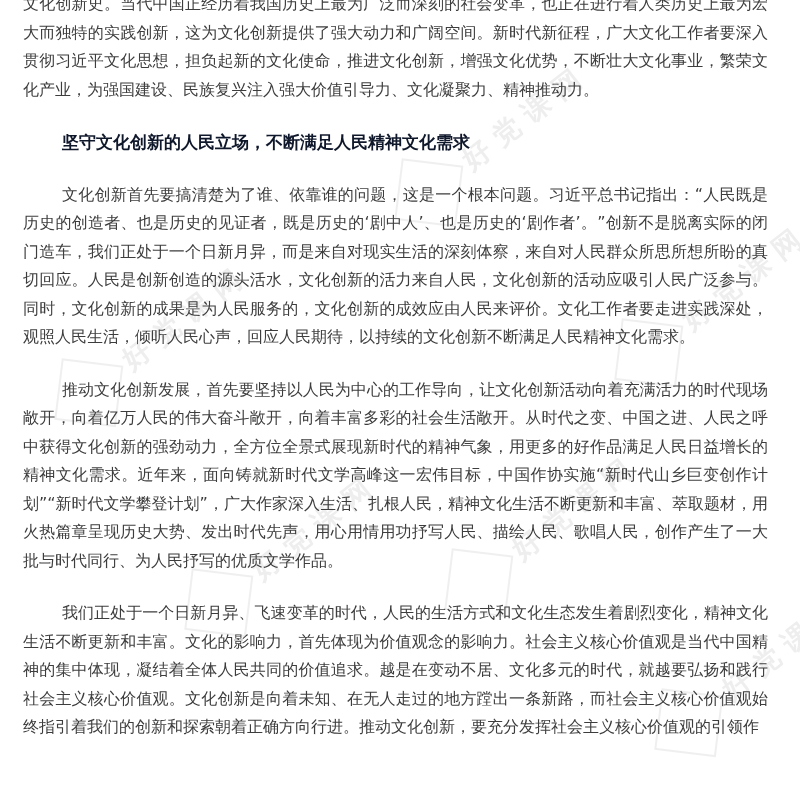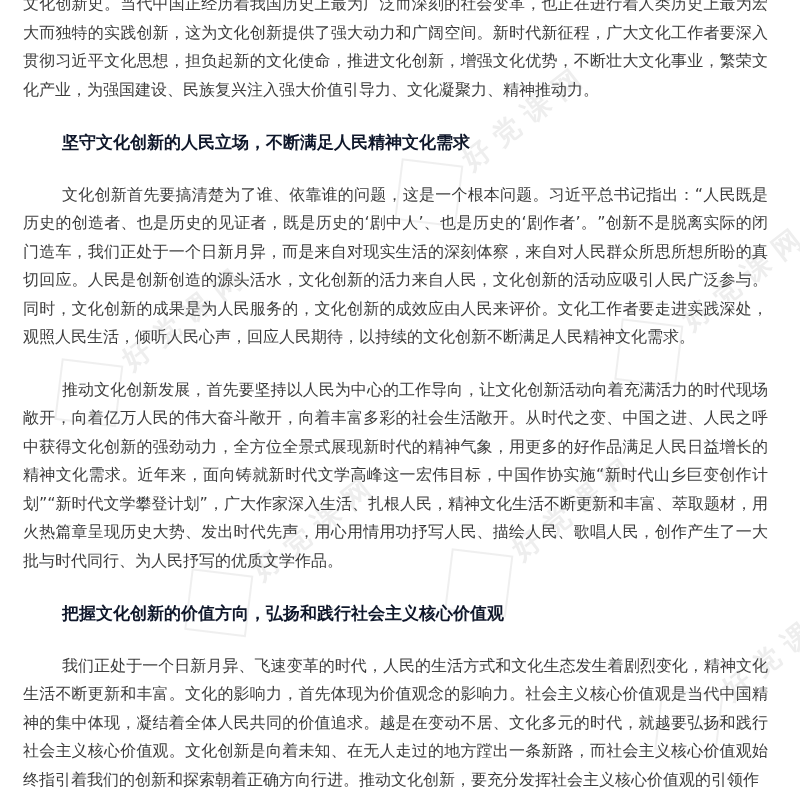--- a/index.html
+++ b/index.html
@@ -107,18 +107,17 @@
 
   <div class="doc">
     <p class="para continuation">文化创新史。当代中国正经历着我国历史上最为广泛而深刻的社会变革，也正在进行着人类历史上最为宏大而独特的实践创新，这为文化创新提供了强大动力和广阔空间。新时代新征程，广大文化工作者要深入贯彻习近平文化思想，担负起新的文化使命，推进文化创新，增强文化优势，不断壮大文化事业，繁荣文化产业，为强国建设、民族复兴注入强大价值引导力、文化凝聚力、精神推动力。</p>
 
     <h2 class="heading">坚守文化创新的人民立场，不断满足人民精神文化需求</h2>
 
     <p class="para">文化创新首先要搞清楚为了谁、依靠谁的问题，这是一个根本问题。习近平总书记指出：“人民既是历史的创造者、也是历史的见证者，既是历史的‘剧中人’、也是历史的‘剧作者’。”创新不是脱离实际的闭门造车，我们正处于一个日新月异，而是来自对现实生活的深刻体察，来自对人民群众所思所想所盼的真切回应。人民是创新创造的源头活水，文化创新的活力来自人民，文化创新的活动应吸引人民广泛参与。同时，文化创新的成果是为人民服务的，文化创新的成效应由人民来评价。文化工作者要走进实践深处，观照人民生活，倾听人民心声，回应人民期待，以持续的文化创新不断满足人民精神文化需求。</p>
 
     <p class="para">推动文化创新发展，首先要坚持以人民为中心的工作导向，让文化创新活动向着充满活力的时代现场敞开，向着亿万人民的伟大奋斗敞开，向着丰富多彩的社会生活敞开。从时代之变、中国之进、人民之呼中获得文化创新的强劲动力，全方位全景式展现新时代的精神气象，用更多的好作品满足人民日益增长的精神文化需求。近年来，面向铸就新时代文学高峰这一宏伟目标，中国作协实施“新时代山乡巨变创作计划”“新时代文学攀登计划”，广大作家深入生活、扎根人民，精神文化生活不断更新和丰富、萃取题材，用火热篇章呈现历史大势、发出时代先声，用心用情用功抒写人民、描绘人民、歌唱人民，创作产生了一大批与时代同行、为人民抒写的优质文学作品。</p>
 
-    <h2 class="heading">把握文化创新的价值方向，弘扬和践行社会主义核心价值观</h2>
 
     <p class="para">我们正处于一个日新月异、飞速变革的时代，人民的生活方式和文化生态发生着剧烈变化，精神文化生活不断更新和丰富。文化的影响力，首先体现为价值观念的影响力。社会主义核心价值观是当代中国精神的集中体现，凝结着全体人民共同的价值追求。越是在变动不居、文化多元的时代，就越要弘扬和践行社会主义核心价值观。文化创新是向着未知、在无人走过的地方蹚出一条新路，而社会主义核心价值观始终指引着我们的创新和探索朝着正确方向行进。推动文化创新，要充分发挥社会主义核心价值观的引领作</p>
   </div>
 
 </div>
 
 </body></html>

